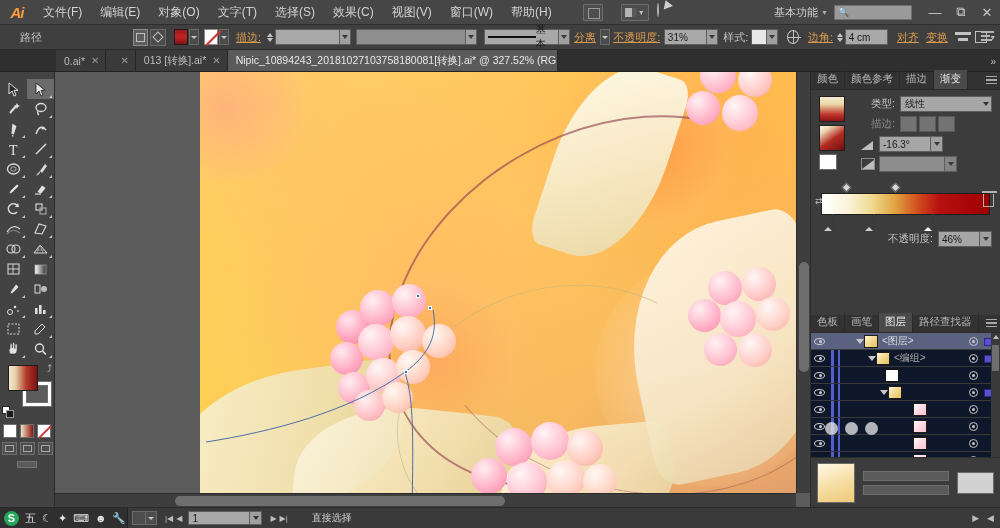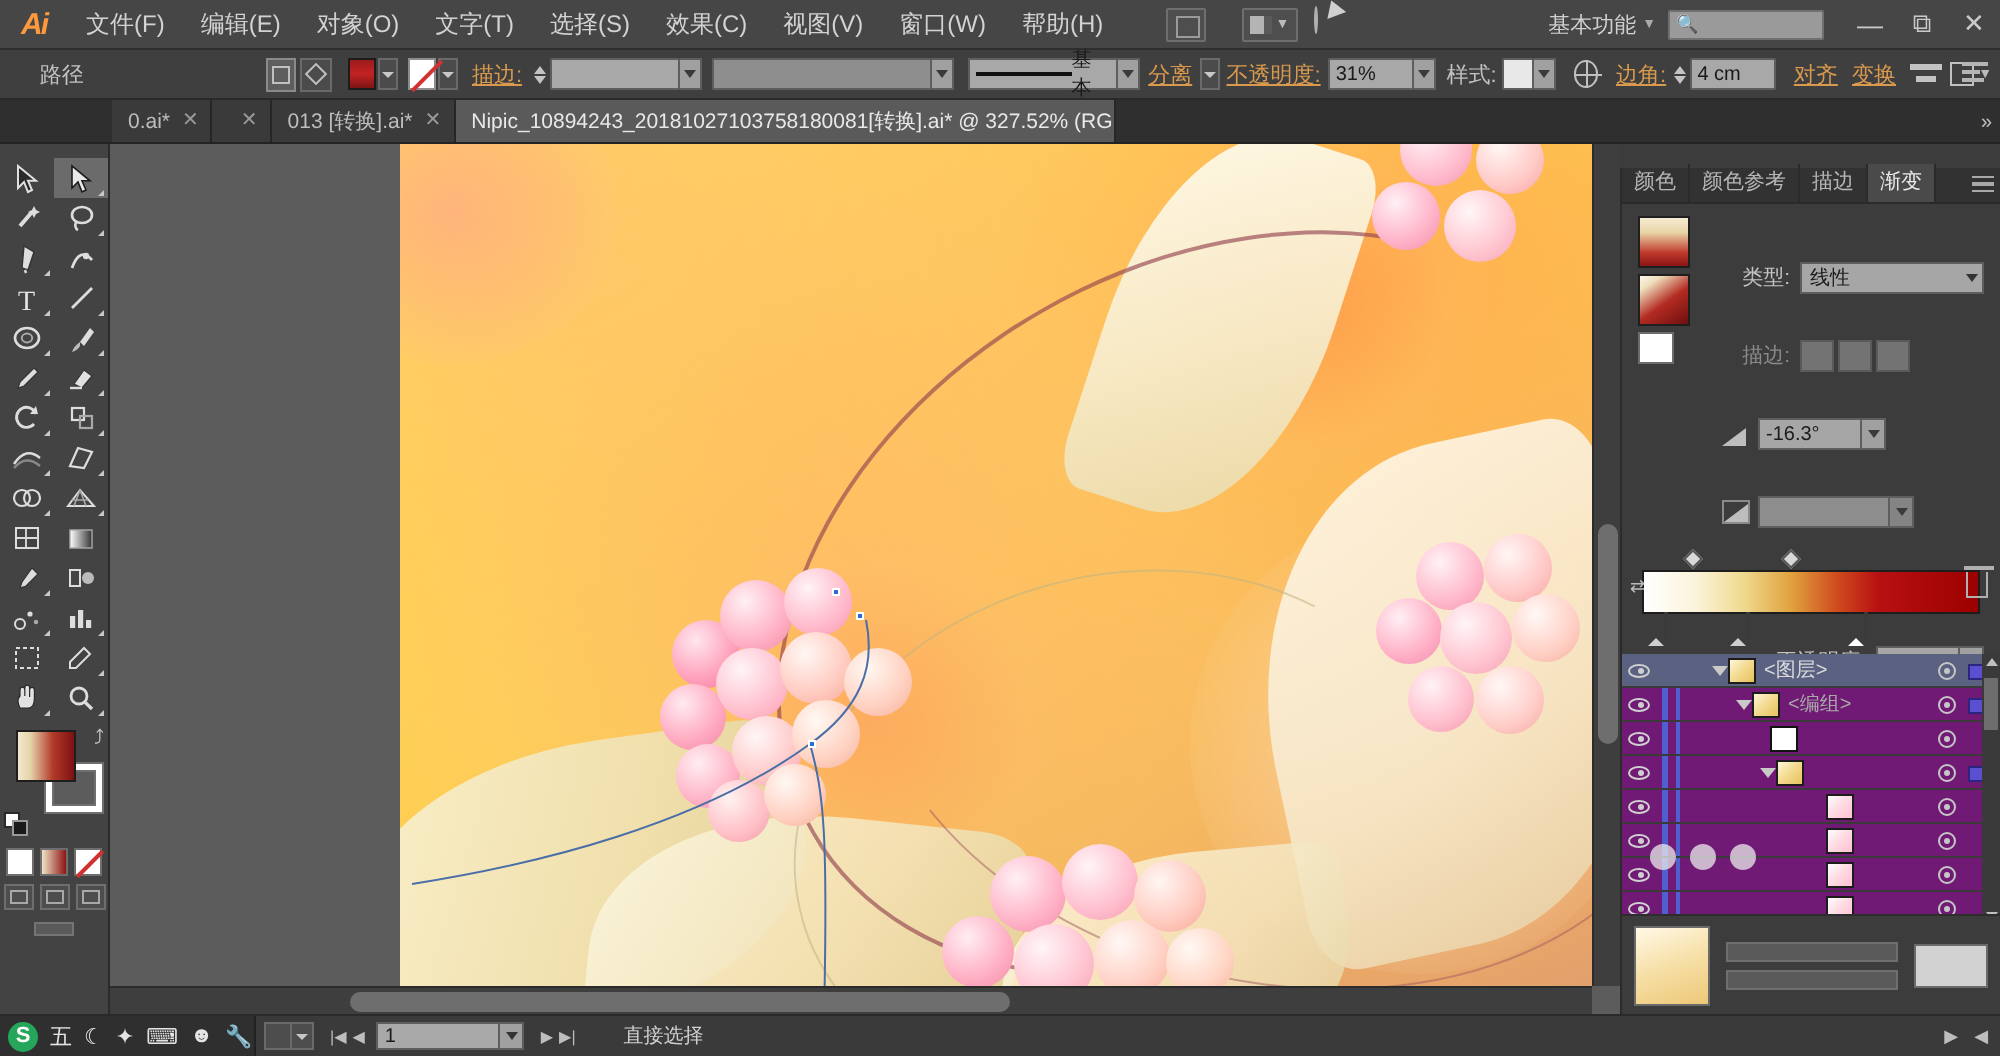--- a/index.html
+++ b/index.html
@@ -255,21 +255,21 @@
   }
   #hscroll .thumb{position:absolute;left:120px;top:2px;width:330px;height:10px;background:#6e6e6e;border-radius:5px;}
   #vscroll {
     position:absolute; right:0; top:0; bottom:14px; width:14px;
     background:#3e3e3e; border-left:1px solid #2b2b2b;
   }
   #vscroll .thumb{position:absolute;top:190px;left:2px;width:10px;height:110px;background:#6e6e6e;border-radius:5px;}
 
   
   #rightdock {
-    position:absolute; right:0; top:12px; width:190px; bottom:0;
+    position:absolute; right:0; top:0; width:190px; bottom:0;
     background:#3c3c3c; border-left:1px solid #2b2b2b;
   }
   .panel-tabs {
     display:flex; align-items:flex-end; height:18px; background:#323232;
     border-bottom:1px solid #2a2a2a; position:relative;
   }
   .ptab {
     padding: 2px 6px 3px; font-size:10.5px; color:#b6b6b6; cursor:default;
     border-right:1px solid #2a2a2a; white-space:nowrap;
   }
@@ -286,21 +286,21 @@
   }
   .gt-box2 {
     width:26px;height:26px;margin-top:3px;border:1px solid #1f1f1f;
     background: linear-gradient(145deg,#fdf6e8 0%, #efe0bd 18%, #b32b22 55%, #6e0f0f 100%);
     position:relative;
   }
   .gt-box3 {
     width:18px;height:16px;margin-top:3px;border:1px solid #6d6d6d;background:#ffffff;
   }
   .grad-fields { flex:1; }
-  .fld-row { display:flex; align-items:center; margin-bottom:4px;margin-top:23px; }
+  .fld-row { display:flex; align-items:center; margin-bottom:4px; }
   .fld-lbl { font-size:10.5px; color:#c4c4c4; width:34px; text-align:right; margin-right:5px; white-space:nowrap;}
   .fld-lbl.dim { color:#8a8a8a; }
   .sel-field {
     flex:1; height:16px; background:#a6a6a6; border:1px solid #5e5e5e;
     display:flex; align-items:center; justify-content:space-between;
     padding:0 2px 0 4px; font-size:10px; color:#1c1c1c;
   }
   .sel-field .car { border-left:3px solid transparent;border-right:3px solid transparent;border-top:4px solid #333; }
   .icon-btns { display:flex; gap:2px; }
   .ib { width:17px;height:16px;border:1px solid #5d5d5d; background:#9b9b9b; position:relative;}
@@ -328,21 +328,21 @@
   .gb-stop .sq{width:9px;height:7px;border:1px solid #3a3a3a;}
   .trash {
     position:absolute; right:-2px; top:10px; width:11px; height:13px;
     border:1px solid #b0b0b0; border-top:none;
   }
   .trash::before{content:'';position:absolute;left:-2px;top:-3px;width:15px;height:2px;background:#b0b0b0;}
   .grad-rev { position:absolute; left:-4px; top:12px; font-size:9px; color:#bbb; }
 
   
   #layerspanel { position:absolute; left:0; right:0; top:243px; bottom:0; background:#3c3c3c; }
-  .layer-list { background:#701a75; height:136px; overflow:hidden; position:relative; border-bottom:1px solid #2d2d2d;}
+  .layer-list { background:#0f172a; height:136px; overflow:hidden; position:relative; border-bottom:1px solid #2d2d2d;}
   .lrow {
     height:17px; display:flex; align-items:center; border-bottom:1px solid #3a3a3a;
     position:relative; font-size:10px; color:#d0d0d0;
   }
   .lrow.sel { background:#5b6180; }
   .eye {
     width:17px; display:flex; align-items:center; justify-content:center;
   }
   .eye-g { width:11px;height:7px;border:1.2px solid #cfcfcf;border-radius:50% 50%; position:relative;}
   .eye-g::after{content:'';position:absolute;left:3.5px;top:1px;width:3px;height:3px;border-radius:50%;background:#cfcfcf;}
@@ -913,20 +913,31 @@
       </div>
 
       <div class="fld-row" style="margin-top:4px;justify-content:flex-end">
         <span class="fld-lbl" style="width:auto">不透明度:</span>
         <span class="small-field" style="width:42px">46%</span>
         <span class="fld-drop"></span>
       </div>
     </div>
 
     <div id="layerspanel">
+      <div class="panel-tabs">
+        <div class="ptab">色板</div>
+        <div class="ptab">画笔</div>
+        <div class="ptab active">图层</div>
+        <div class="ptab">路径查找器</div>
+        <div class="ptab-menu">
+            <i></i>
+            <i></i>
+            <i></i>
+          </div>
+      </div>
 
       <div class="layer-list">
         <div class="bluebar"></div>
           <div class="bluebar2"></div>
 
         <div class="lrow sel">
           <span class="eye">
               <span class="eye-g"></span>
             </span>
           <span class="lockcell"></span>

